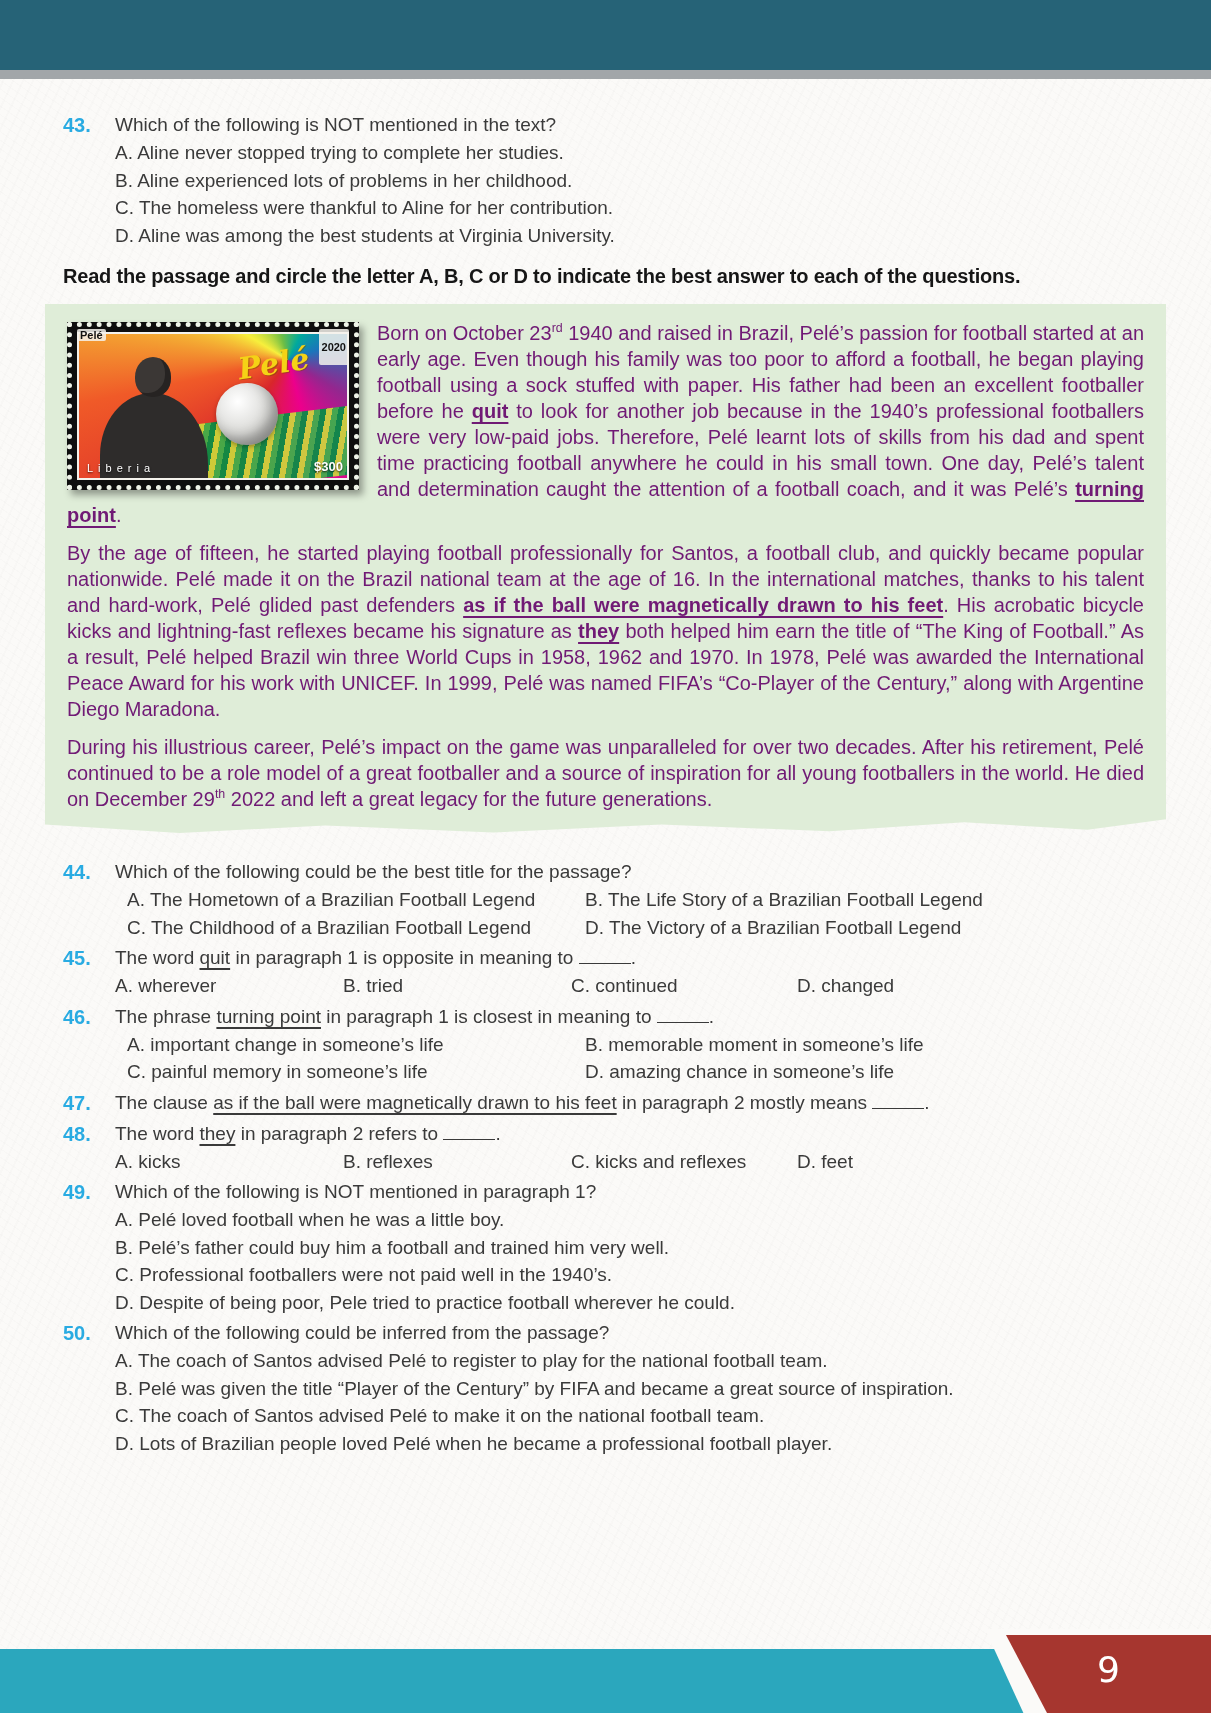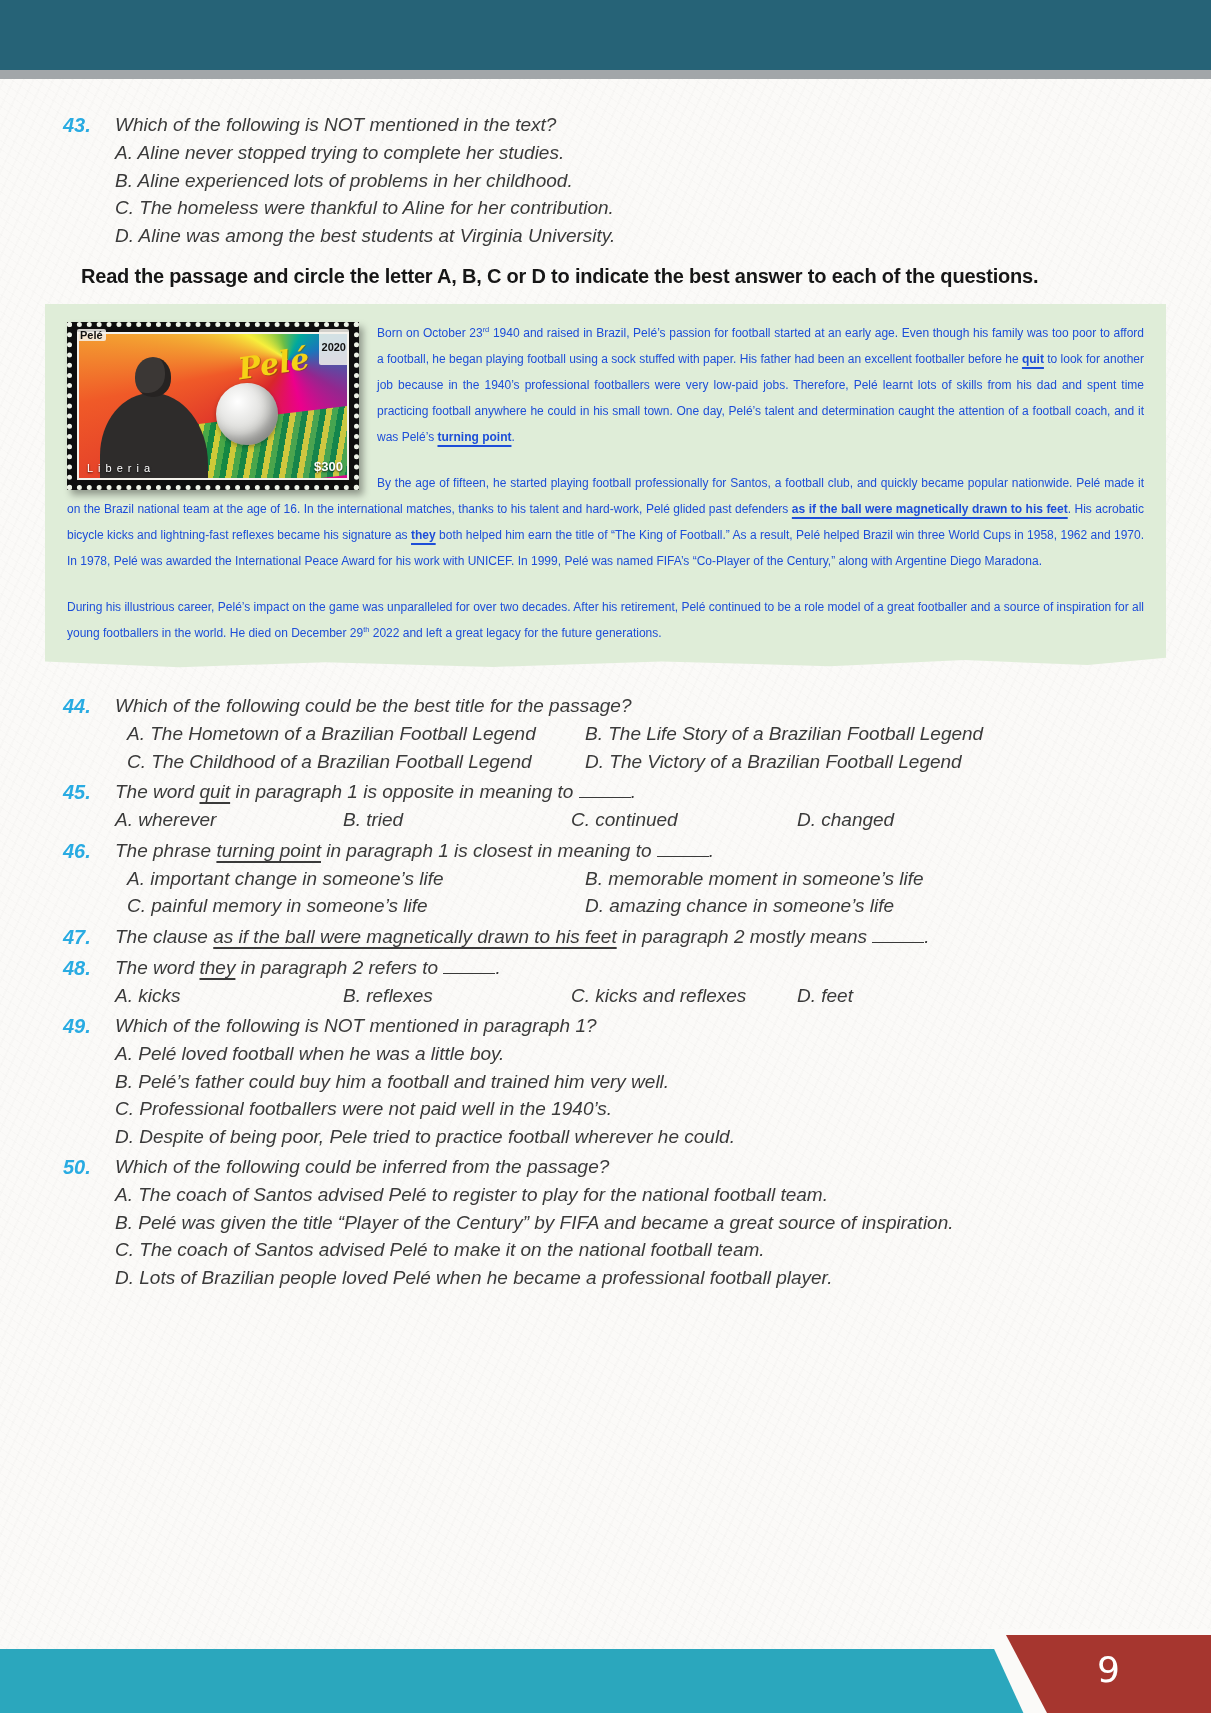--- a/index.html
+++ b/index.html
@@ -12,50 +12,50 @@
       repeating-linear-gradient(115deg, rgba(0,0,0,0.013) 0 2px, transparent 2px 9px),
       repeating-linear-gradient(35deg, rgba(0,0,0,0.010) 0 1px, transparent 1px 7px),
       #fbfaf8;
   }
   .header-bar { height:70px; background:var(--c-header,#266377); }
   .header-shadow { height:9px; background:#a2a6a9; }
 
   .content { padding:32px 45px 0 63px; }
 
   
-  .q { display:grid; grid-template-columns:52px 1fr; margin-bottom:3px;font-style:italic; }
+  .q { display:grid; grid-template-columns:52px 1fr; margin-bottom:3px; }
   .qnum { color:var(--c-blue,#29abe2); font-weight:bold; font-size:20px; line-height:28px; }
   .qstem { font-size:19px; line-height:28px; color:#3a3a3a; }
   .qbody { min-width:0; }
   .opts { font-size:19px; line-height:27.5px; color:#3a3a3a; }
   .opts.rows .opt { display:block; }
   .opts.cols2 { display:grid; grid-template-columns:458px 1fr;margin-left:12px; }
   .opts.cols4 { display:grid; grid-template-columns:228px 228px 226px 1fr; }
   .seg-b { font-weight:bold; }
   .seg-u { text-decoration:underline; text-underline-offset:4px; text-decoration-thickness:1.5px; }
   .seg-sup { vertical-align:super; font-size:0.62em; line-height:0; }
   .blank { display:inline-block; width:52px; height:0.9em; border-bottom:1.6px solid #3a3a3a; }
 
   .instruction {
-    margin:13px 0 0 18px;
+    margin:13px 0 0 0;
     font-size:20px; font-weight:800; color:#161616;
     letter-spacing:-0.2px; line-height:28px;
   }
 
   
   .passage-box {
     margin:14px 45px 0 45px;
     background:var(--c-box,#dfedd8);
     padding:16px 22px 22px 22px;
     clip-path: polygon(0 0, 100% 0, 100% 97.2%, 93% 99.2%, 82% 97.8%, 70% 99.5%, 55% 98.2%, 40% 99.7%, 25% 98.4%, 12% 99.8%, 0 98.2%);
   }
   .passage-box p {
-    font-size:12px; line-height:26px; text-align:justify; color:#1d4ed8;
-  }
-  .passage-box p + p { margin-top:20px; }
+    font-size:20px; line-height:26px; text-align:justify; color:#701a75;
+  }
+  .passage-box p + p { margin-top:12px; }
 
   
   .stamp {
     float:left; width:292px; height:168px;
     margin:2px 18px 6px 0;
     background:#0e0e0e;
     border:5px dotted #eef3e8;
     padding:5px;
     box-shadow:4px 5px 7px rgba(0,0,0,0.35);
     position:relative;

